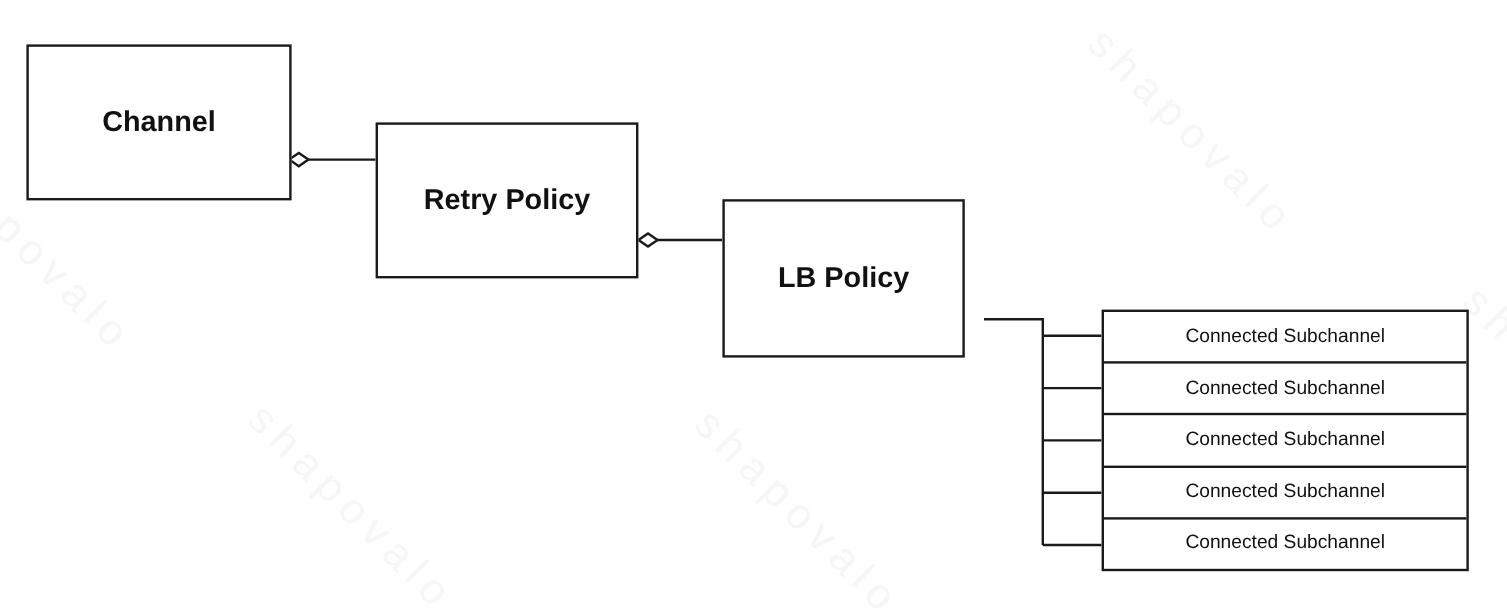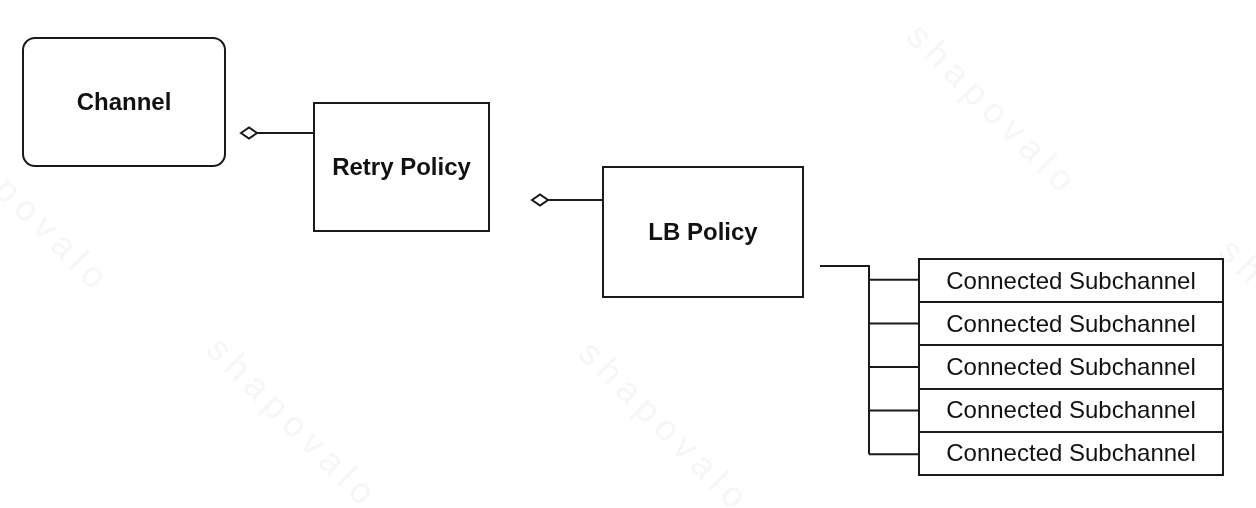--- a/index.html
+++ b/index.html
@@ -41,22 +41,22 @@
     display: flex;
     align-items: center;
     justify-content: center;
   }
   .node-label {
     font-size: 24px;
     font-weight: bold;
     color: #111111;
     white-space: nowrap;
   }
-  .node-channel { left: 22px;  top: 37px;  width: 204px; height: 130px; border-radius: 13px; }
-  .node-retry   { left: 313px; top: 102px; width: 177px; height: 130px; }
+  .node-channel { left: 22px;  top: 37px;  width: 221px; height: 130px; }
+  .node-retry   { left: 313px; top: 102px; width: 219px; height: 130px; }
   .node-lb      { left: 602px; top: 166px; width: 202px; height: 132px; }
   .sub-stack {
     position: absolute;
     left: 918px;
     top: 258px;
     width: 306px;
     height: 218px;
     box-sizing: border-box;
     border: 2px solid #1a1a1a;
     background: #ffffff;
@@ -67,21 +67,21 @@
     flex: 1 1 0;
     display: flex;
     align-items: center;
     justify-content: center;
     box-sizing: border-box;
   }
   .sub-row + .sub-row {
     border-top: 2px solid #1a1a1a;
   }
   .sub-label {
-    font-size: 24px;
+    font-size: 16px;
     font-weight: normal;
     color: #111111;
     white-space: nowrap;
   }
 </style>
 </head>
 <body>
 
 <div class="canvas">
 

